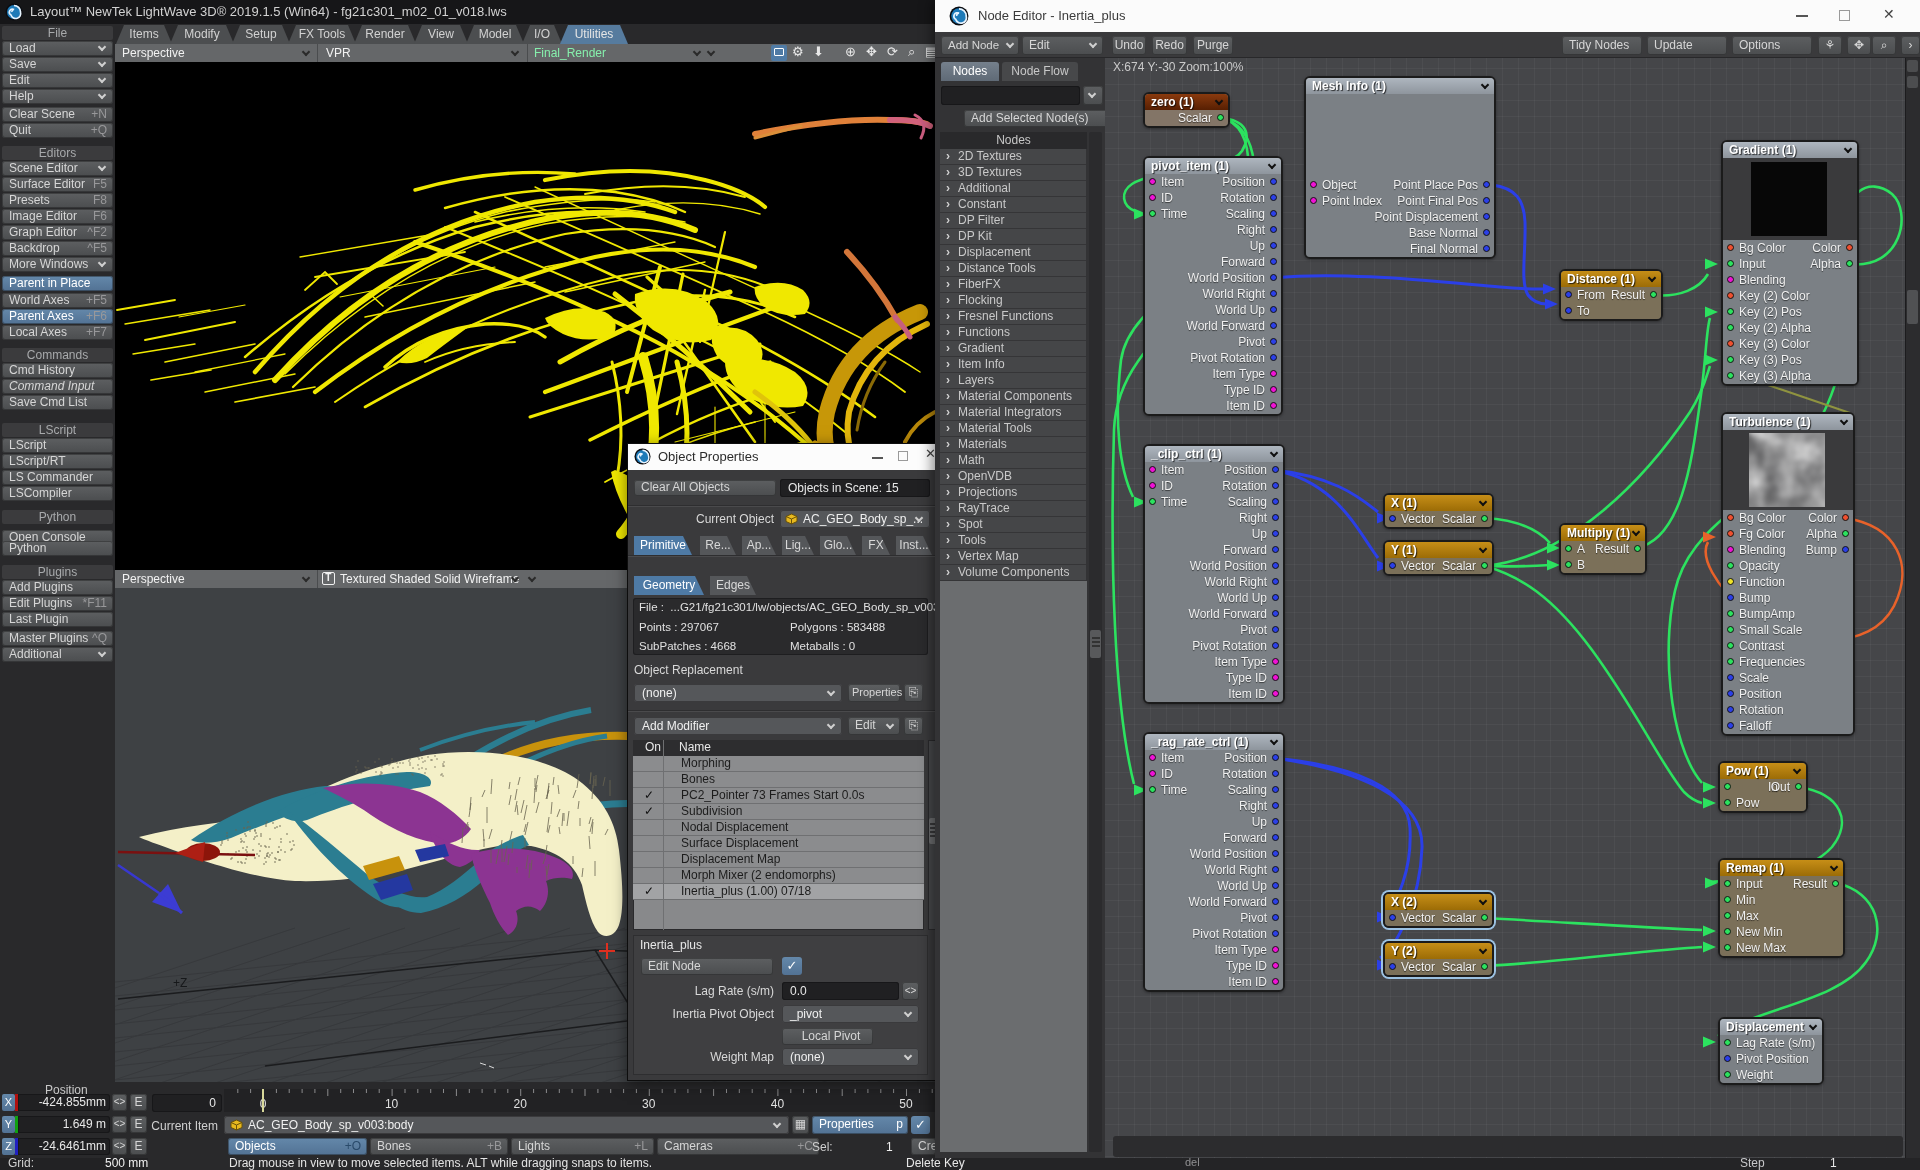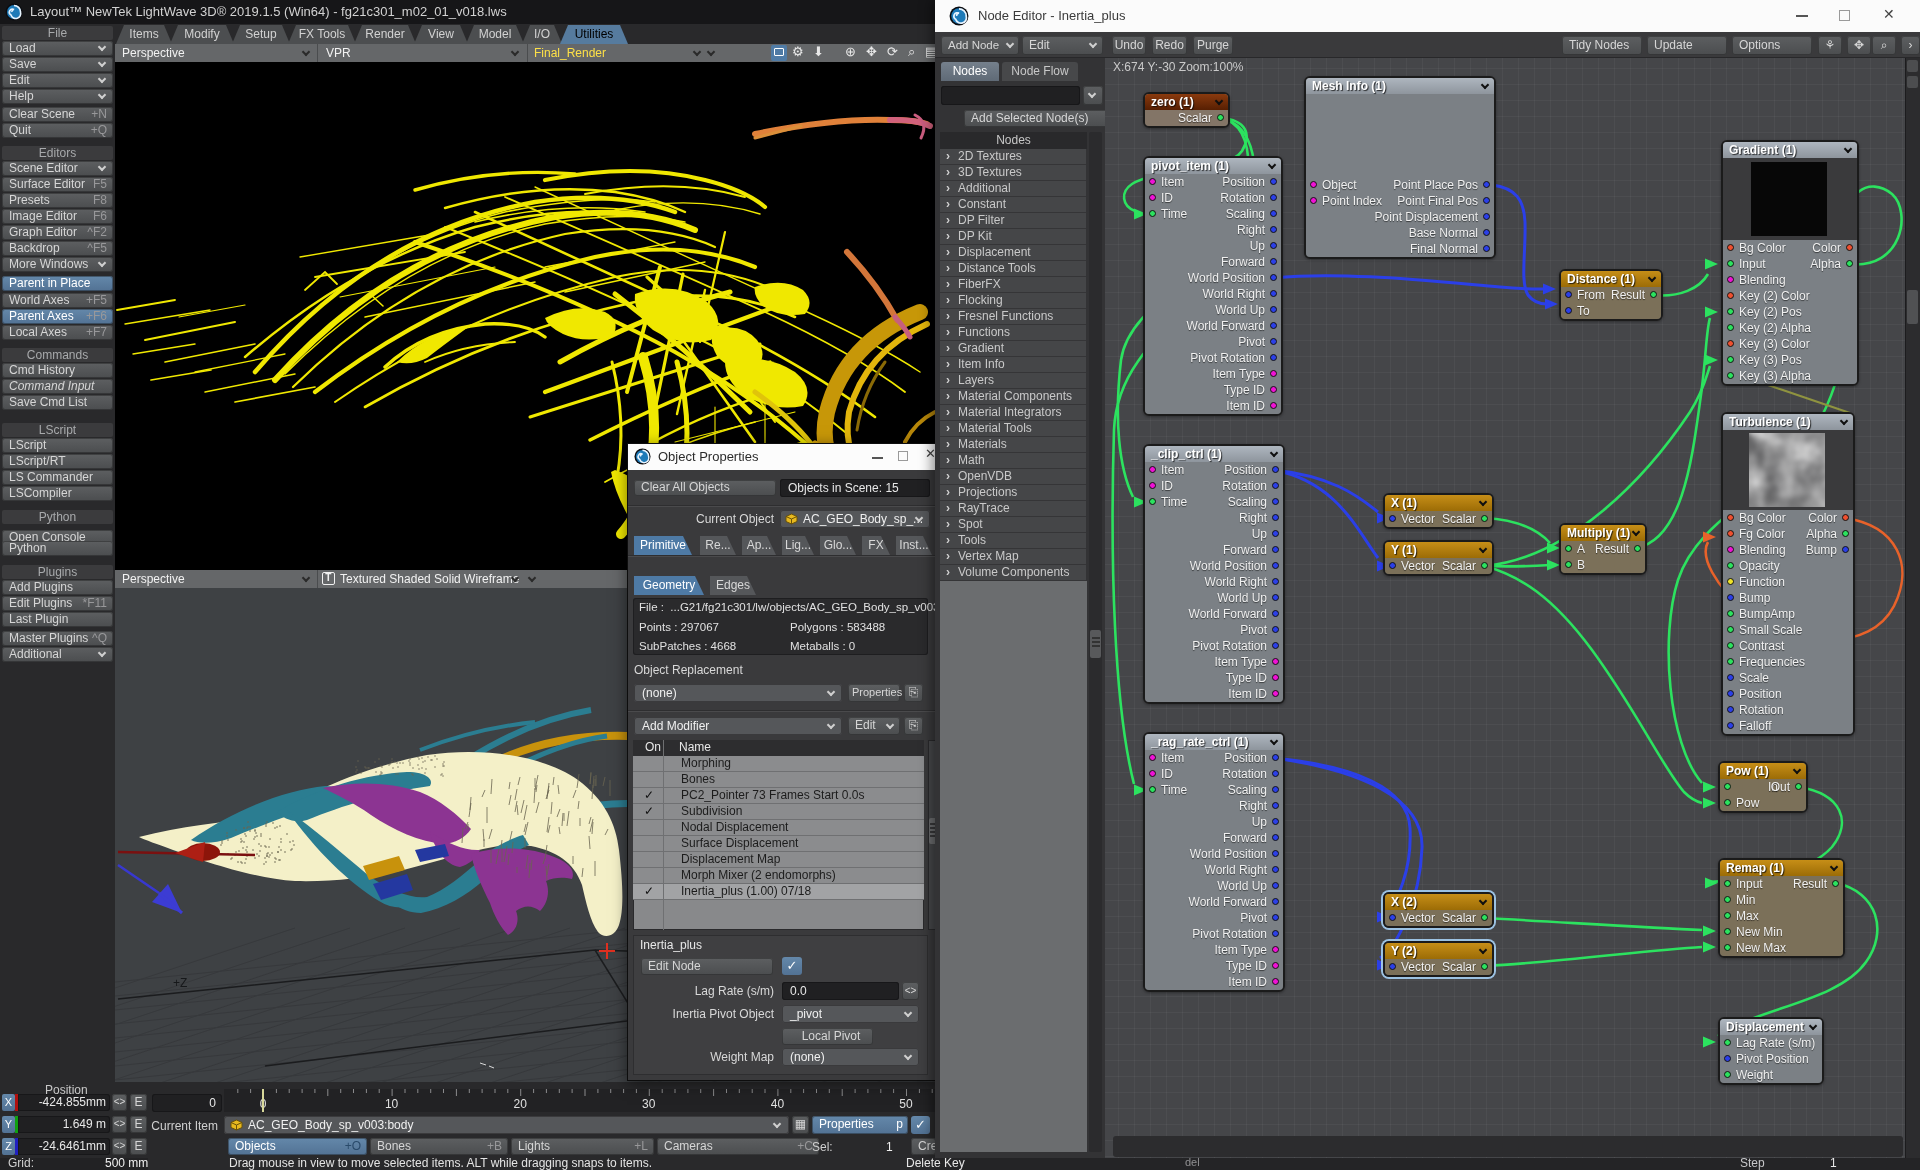--- a/index.html
+++ b/index.html
@@ -10,21 +10,21 @@
 .btn.blue{background:linear-gradient(#6488aa,#527294);color:#fff;}
 .hdr{position:absolute;background:#3b3b3d;color:#a8aaac;font-size:12px;line-height:14px;
  text-align:center;border-radius:2px;}
 .hk{position:absolute;right:6px;top:0;color:#98989a;}
 .chv{position:absolute;width:6px;height:6px;border-right:2px solid #cfcfcf;
  border-bottom:2px solid #cfcfcf;transform:rotate(45deg);}
 .chvd{position:absolute;width:6px;height:6px;border-right:2.4px solid #101010;
  border-bottom:2.4px solid #101010;transform:rotate(45deg);}
 .tab{position:absolute;background:#4c4e50;color:#d2d2d2;font-size:12px;text-align:center;
  clip-path:polygon(8px 0,calc(100% - 8px) 0,100% 100%,0 100%);line-height:19px;}
-.tab.on{background:#567b9e;color:#000000;}
+.tab.on{background:#567b9e;color:#e5e5e5;}
 .ptab{position:absolute;background:#55575a;color:#d8d8d8;font-size:12px;text-align:center;
  clip-path:polygon(0 0,calc(100% - 9px) 0,100% 100%,0 100%);line-height:18px;}
 .ptab.on{background:#4e7aa5;color:#fff;}
 .vt{position:absolute;color:#f2f2f2;font-size:12px;line-height:17px;white-space:nowrap;}
 .fld{position:absolute;background:#202022;border-radius:3px;color:#e8e8e8;font-size:12px;
  box-shadow:inset 0 0 0 1px #171719;}
 .nrow{position:absolute;height:16px;font-size:12px;color:#f0f0f0;
  text-shadow:0 1px 1px rgba(0,0,0,.55);white-space:nowrap;}
 .dot{position:absolute;width:7px;height:7px;border-radius:50%;border:1.5px solid #131313;}
 .node{position:absolute;border:2px solid #1b1b1b;border-radius:6px;
@@ -101,21 +101,21 @@
 <div class="tab" style="left:466px;top:25px;width:58px;height:19px;">Model</div>
 <div class="tab" style="left:522px;top:25px;width:40px;height:19px;">I/O</div>
 <div class="tab on" style="left:560px;top:25px;width:68px;height:19px;">Utilities</div>
 <div class="a" style="left:115px;top:44px;width:821px;height:18px;background:#656769;"></div>
 <div class="a" style="left:317px;top:44px;width:1px;height:18px;background:#4a4c4e;"></div>
 <div class="a" style="left:527px;top:44px;width:1px;height:18px;background:#4a4c4e;"></div>
 <div class="vt" style="left:122px;top:45px;font-size:12px;color:#f2f2f2;white-space:nowrap;">Perspective</div>
 <span class="chvd" style="left:303px;top:49px;border-color:#2a2a2a;"></span>
 <div class="vt" style="left:326px;top:45px;font-size:12px;color:#f2f2f2;white-space:nowrap;">VPR</div>
 <span class="chvd" style="left:512px;top:49px;border-color:#2a2a2a;"></span>
-<div class="vt" style="left:534px;top:45px;font-size:12px;color:#fde047;white-space:nowrap;">Final_Render</div>
+<div class="vt" style="left:534px;top:45px;font-size:12px;color:#86efac;white-space:nowrap;">Final_Render</div>
 <span class="chvd" style="left:694px;top:49px;border-color:#2a2a2a;"></span>
 <span class="chvd" style="left:708px;top:49px;border-color:#2a2a2a;"></span>
 <div class="a" style="left:771px;top:45px;width:16px;height:16px;background:#4f7ba6;border-radius:2px;">
     <span style="position:absolute;left:3px;top:3px;width:10px;height:8px;border:1.5px solid #fff;border-radius:1px;"></span>
   </div>
 <div class="a" style="left:792px;top:44px;font-size:13px;color:#e8e8e8;white-space:nowrap;">⚙</div>
 <div class="a" style="left:813px;top:44px;font-size:13px;color:#e8e8e8;white-space:nowrap;">⬇</div>
 <div class="a" style="left:845px;top:44px;font-size:13px;color:#e8e8e8;white-space:nowrap;">⊕</div>
 <div class="a" style="left:866px;top:44px;font-size:13px;color:#e8e8e8;white-space:nowrap;">✥</div>
 <div class="a" style="left:887px;top:44px;font-size:13px;color:#e8e8e8;white-space:nowrap;">⟳</div>

